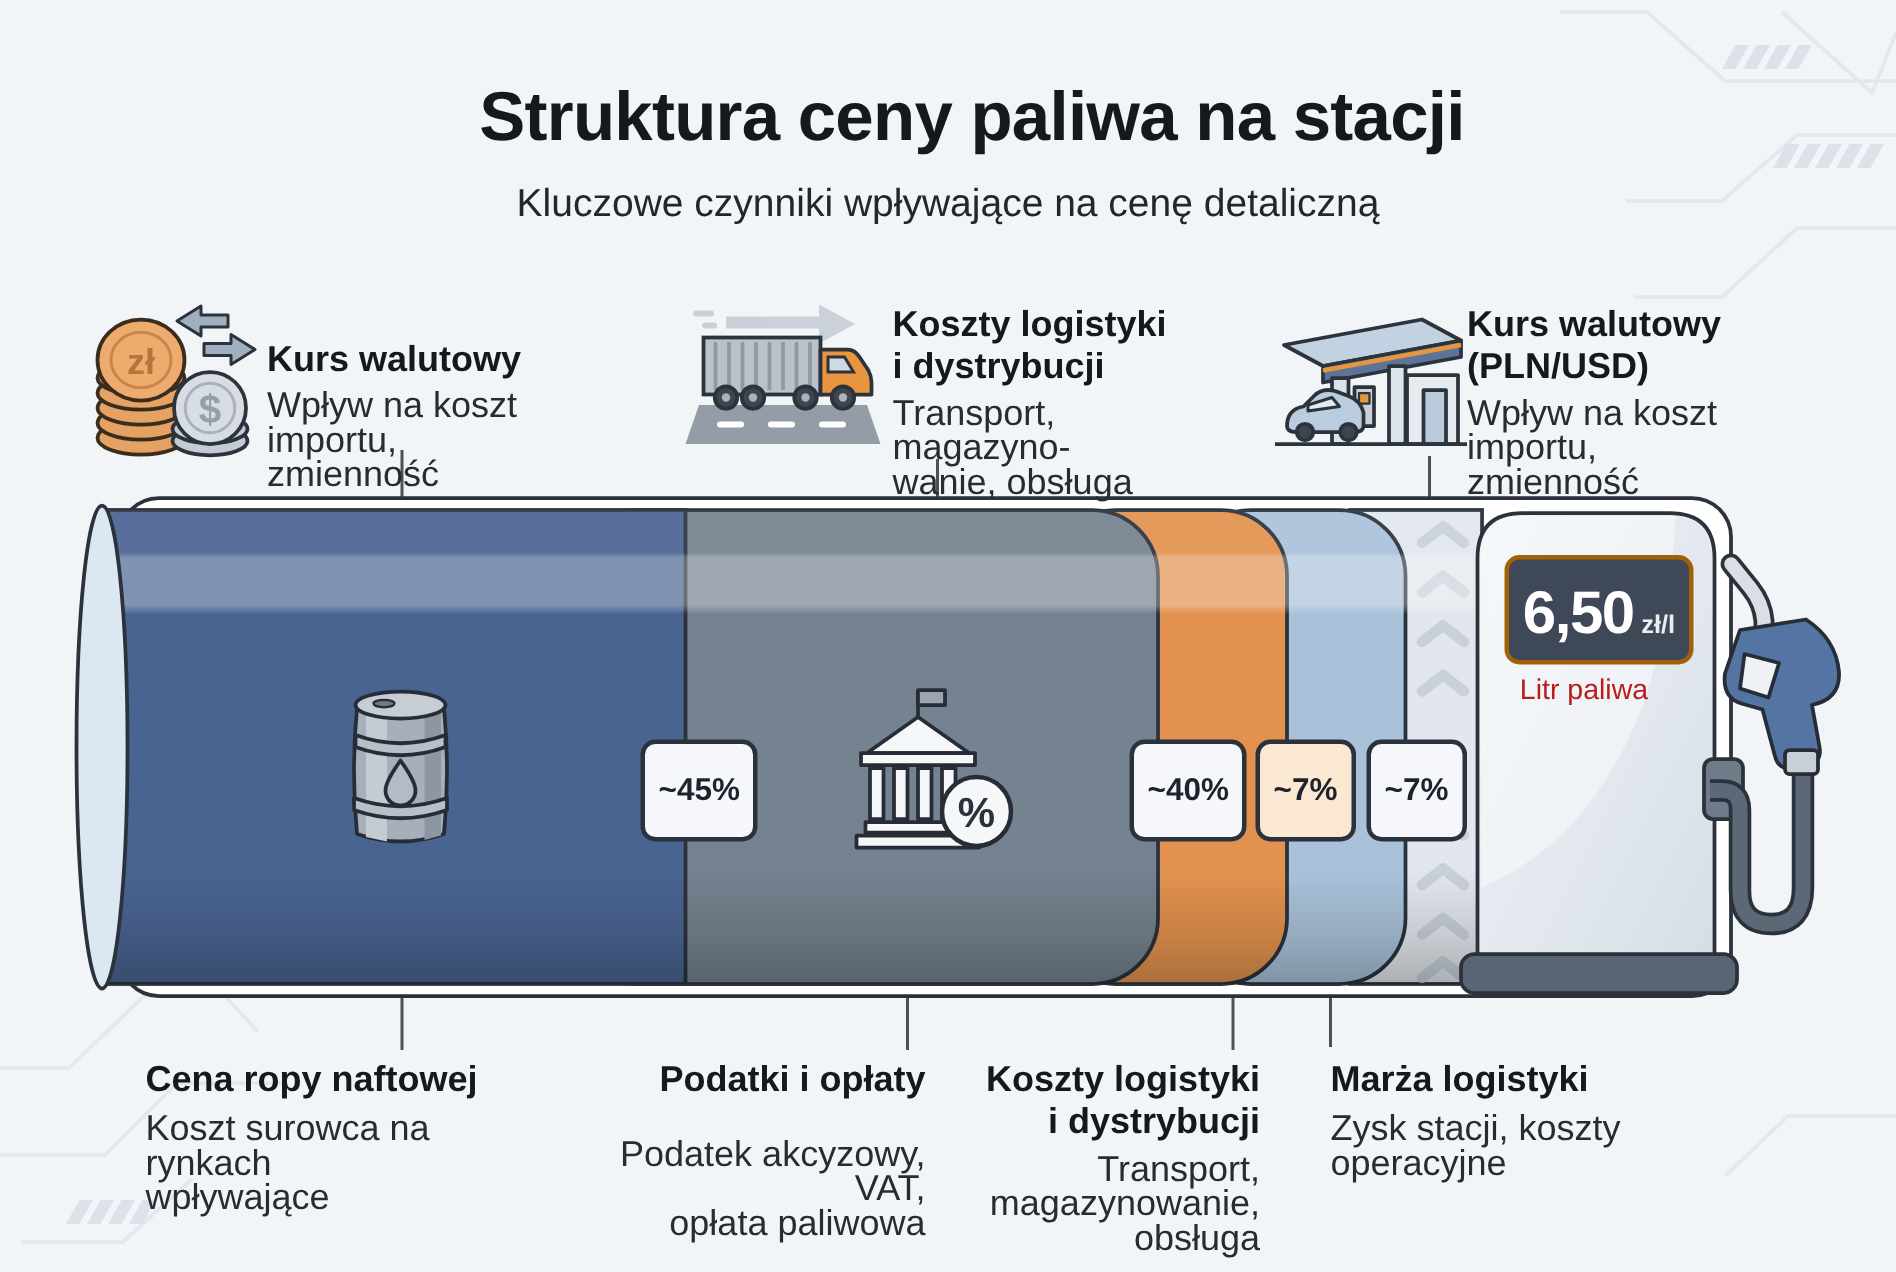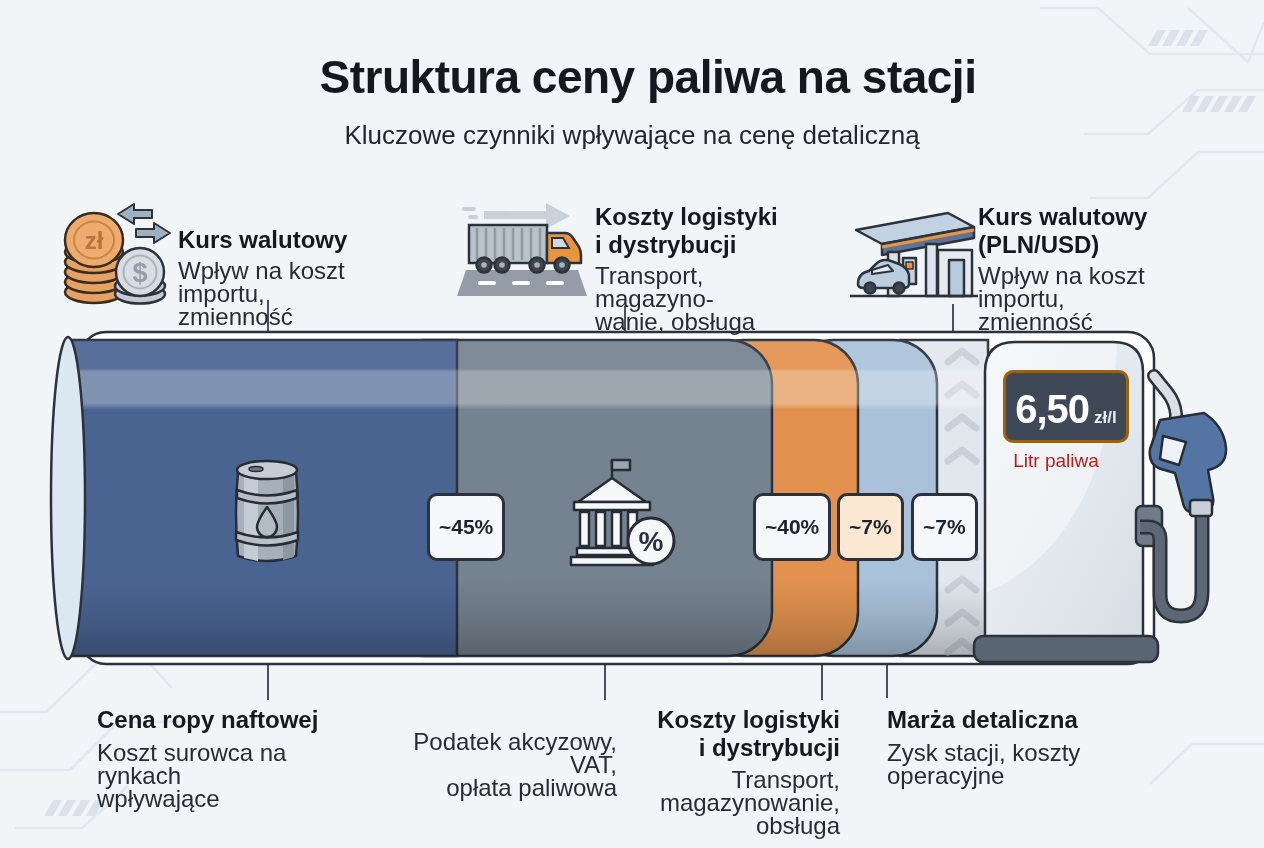--- a/index.html
+++ b/index.html
@@ -311,40 +311,43 @@
     <div class="anno-title">
         <span>Cena ropy naftowej</span>
       </div>
     <div class="anno-desc" style="margin-top:7px;">
       <span>Koszt surowca na rynkach</span>
       <span>wpływające</span>
     </div>
   </div>
 
   <div class="abs ta-right" style="left:396px;top:706px;width:221px;">
+    <div class="anno-title">
+        <span>Podatki i opłaty</span>
+      </div>
     <div class="anno-desc" style="margin-top:24px;">
       <span>Podatek akcyzowy, VAT,</span>
       <span>opłata paliwowa</span>
     </div>
   </div>
 
   <div class="abs ta-right" style="left:618px;top:706px;width:222px;">
     <div class="anno-title">
       <span>Koszty logistyki</span>
       <span>i dystrybucji</span>
     </div>
     <div class="anno-desc" style="margin-top:6px;">
       <span>Transport,</span>
       <span>magazynowanie, obsługa</span>
     </div>
   </div>
 
   <div class="abs" style="left:887px;top:706px;width:230px;">
     <div class="anno-title">
-        <span>Marża detaliczna</span>
+        <span>Marża logistyki</span>
       </div>
     <div class="anno-desc" style="margin-top:7px;">
       <span>Zysk stacji, koszty</span>
       <span>operacyjne</span>
     </div>
   </div>
 
 </div>
 
 </body></html>

